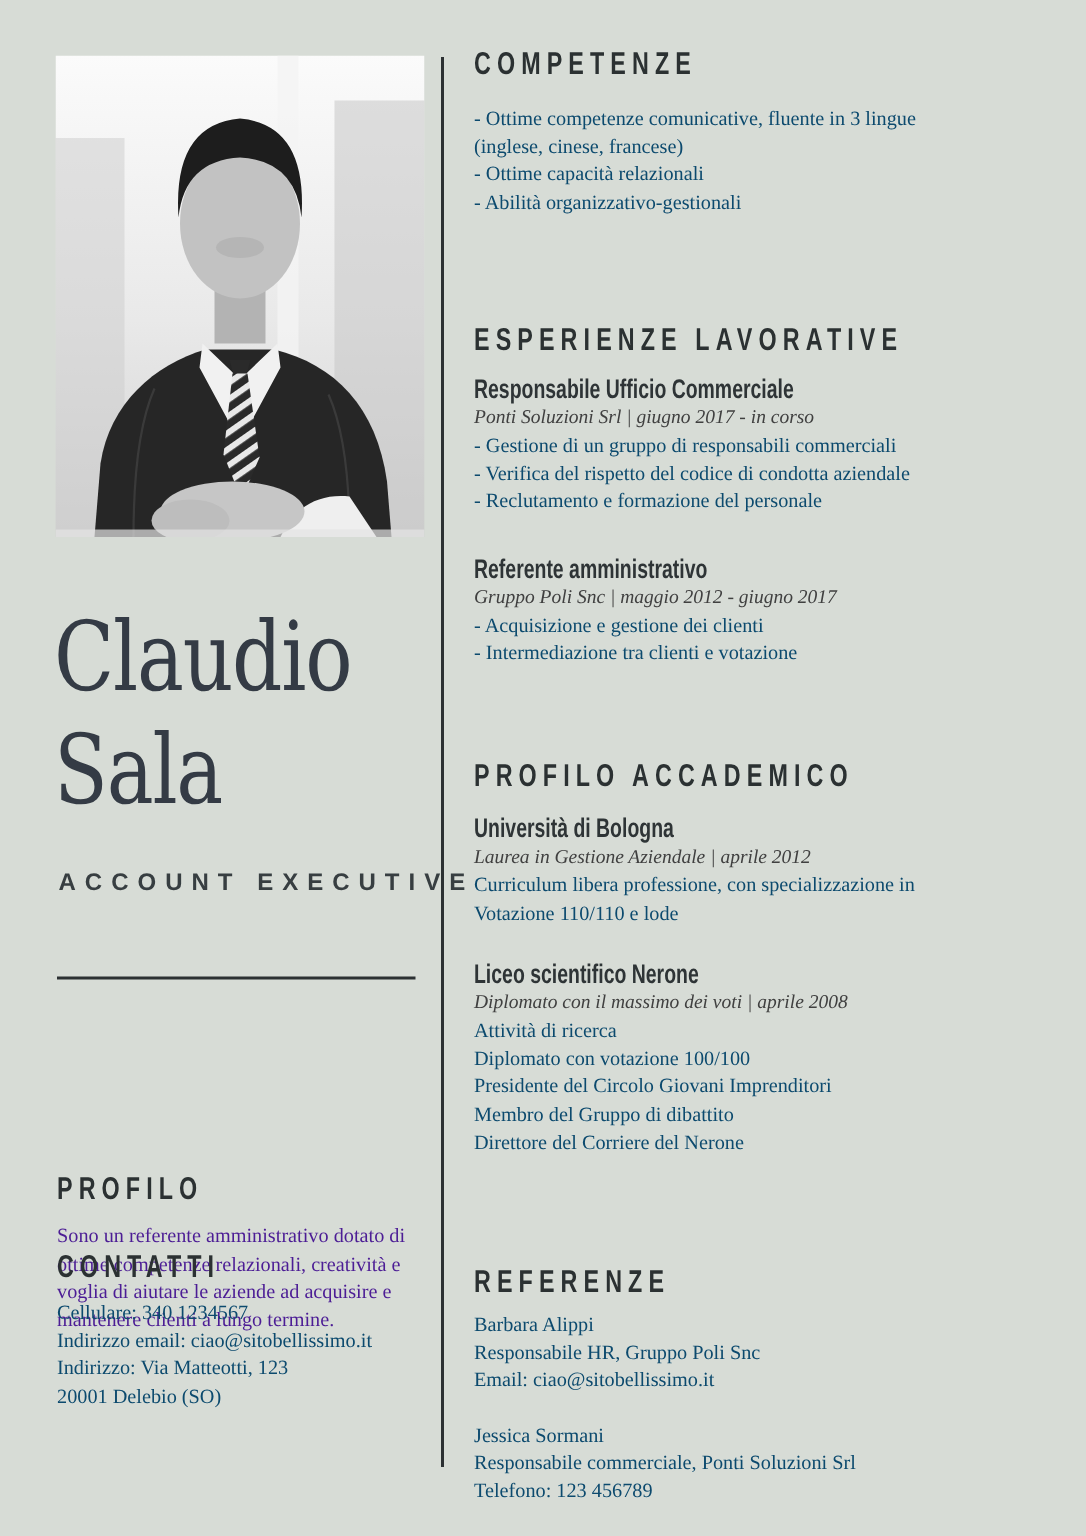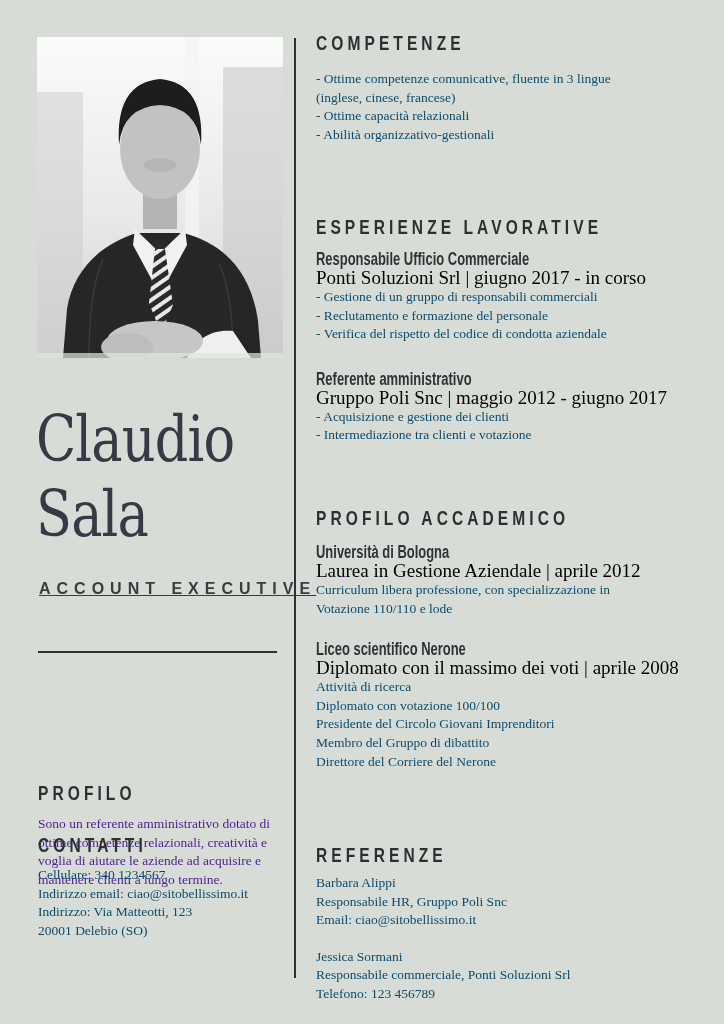--- a/index.html
+++ b/index.html
@@ -17,38 +17,37 @@
     font-family:"DejaVu Serif", serif; font-weight:500;
     font-size:64px; line-height:75px; color:#343b45;
     letter-spacing:-1px; transform:scaleX(0.82); transform-origin:0 0;
     white-space:nowrap;
   }
   .job-title {
     position:absolute; left:39px; top:580px;
     font-family:"Liberation Sans", sans-serif;
     font-size:16px; font-weight:700; letter-spacing:6px; color:#373e41;
     white-space:nowrap;
-    text-decoration:underline;
   }
   .hr { position:absolute; left:38px; top:651px; width:239px; height:2px; background:#2c3133; }
   .vline { position:absolute; left:294px; top:38px; width:2px; height:940px; background:#2c3133; }
 
   
   .h-big {
     font-family:"Liberation Sans", sans-serif;
     font-size:21px; line-height:26px; font-weight:700;
     letter-spacing:5.5px; color:#2b3132; margin:0;
     transform:scaleX(0.74); transform-origin:0 50%; white-space:nowrap;
   }
   .h-sub {
     font-family:"Liberation Sans", sans-serif;
     font-size:18px; line-height:22px; font-weight:700; color:#2e3436; margin:0;
     transform:scaleX(0.72); transform-origin:0 50%; white-space:nowrap;
   }
-  .meta { font-size:19px; line-height:16px; color:#000000; }
+  .meta { font-style:italic; font-size:13px; line-height:16px; color:#404040; }
   .line { font-size:13.5px; line-height:18.6px; color:#0c4a6e; }
   .para { font-size:13.5px; line-height:18.6px; color:#4c1d95; }
 
   .sec { position:absolute; }
   .left-sec  { left:38px;  width:252px; }
   .right-sec { left:316px; width:400px; }
 
   .sec-competenze  { top:30px; }
   .sec-competenze .h-big { margin-bottom:14px; }
   .sec-esperienze  { top:192px;margin-top:22px; }
@@ -147,22 +146,22 @@
     <div class="line">- Abilità organizzativo-gestionali</div>
   </section>
 
   <section class="sec right-sec sec-esperienze">
     <h2 class="h-big">ESPERIENZE LAVORATIVE</h2>
     <div class="job">
       <h3 class="h-sub">Responsabile Ufficio Commerciale</h3>
       <div class="meta">Ponti Soluzioni Srl | giugno 2017 - in corso</div>
       <div class="bullets">
         <div class="line">- Gestione di un gruppo di responsabili commerciali</div>
+        <div class="line">- Verifica del rispetto del codice di condotta aziendale</div>
         <div class="line">- Reclutamento e formazione del personale</div>
-        <div class="line">- Verifica del rispetto del codice di condotta aziendale</div>
       </div>
     </div>
     <div class="job">
       <h3 class="h-sub">Referente amministrativo</h3>
       <div class="meta">Gruppo Poli Snc | maggio 2012 - giugno 2017</div>
       <div class="bullets">
         <div class="line">- Acquisizione e gestione dei clienti</div>
         <div class="line">- Intermediazione tra clienti e votazione</div>
       </div>
     </div>

